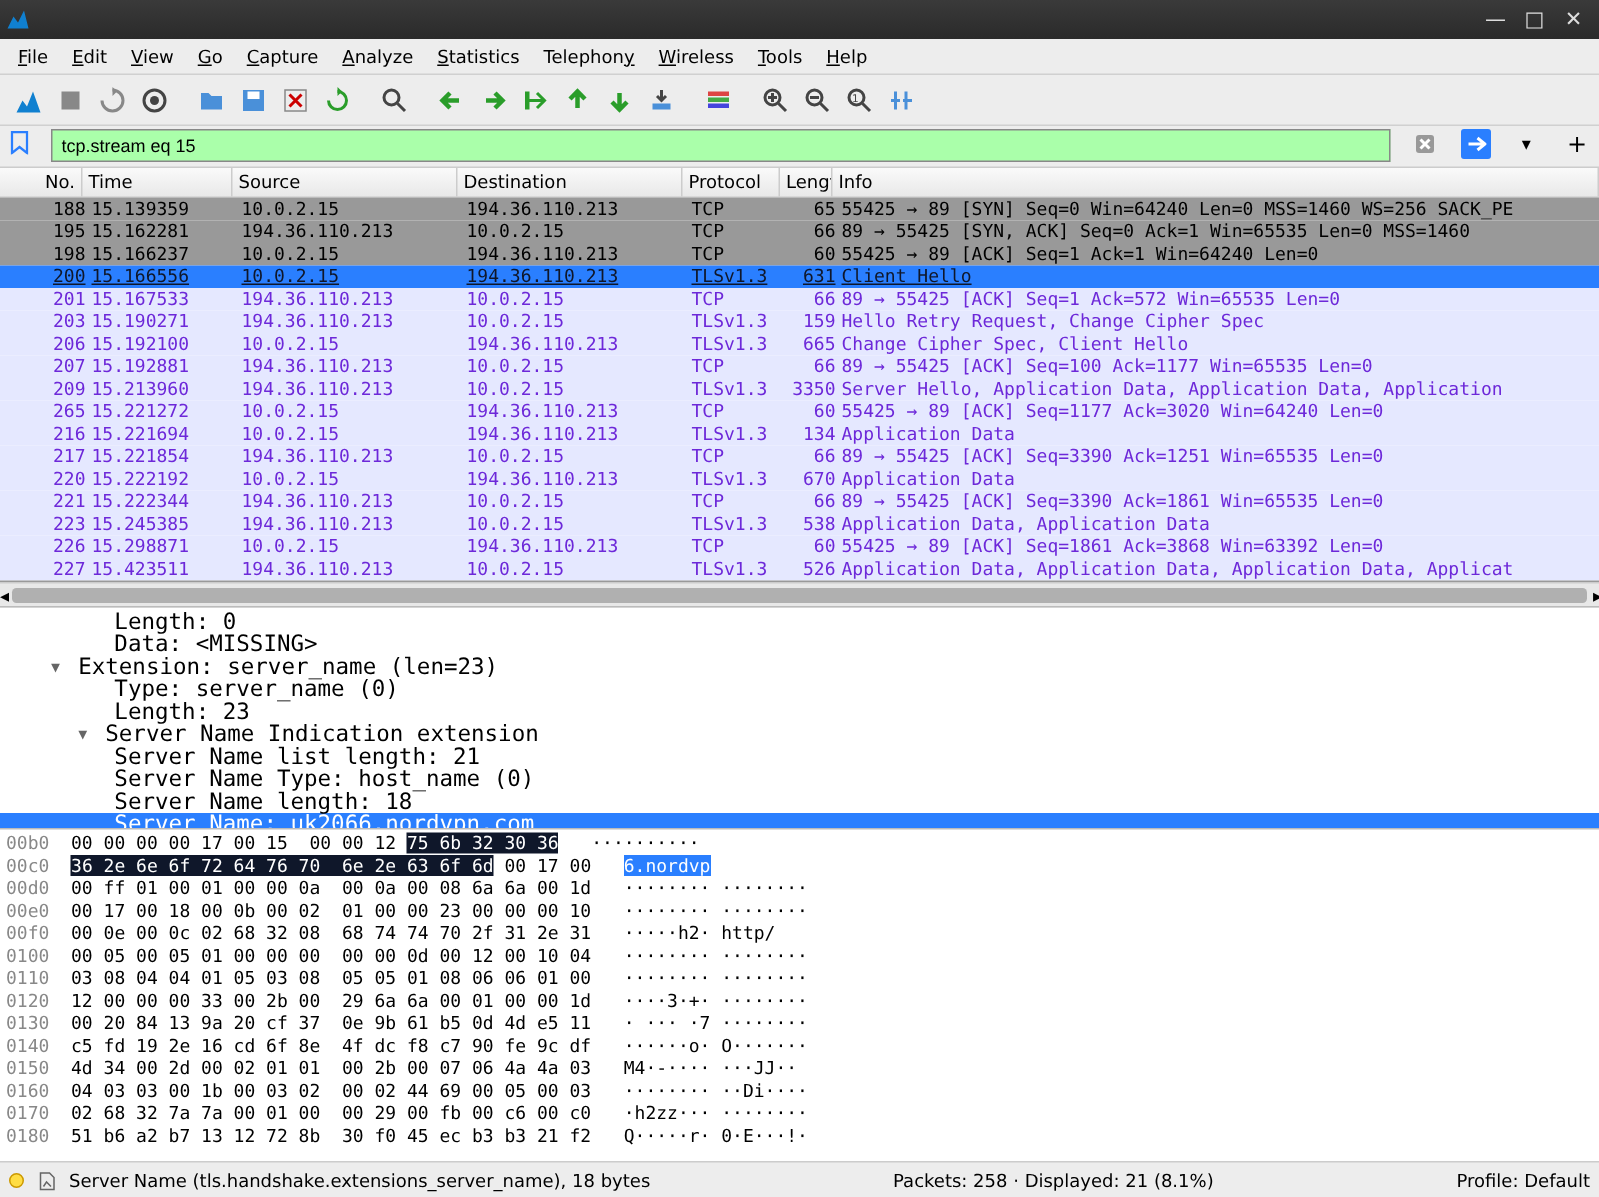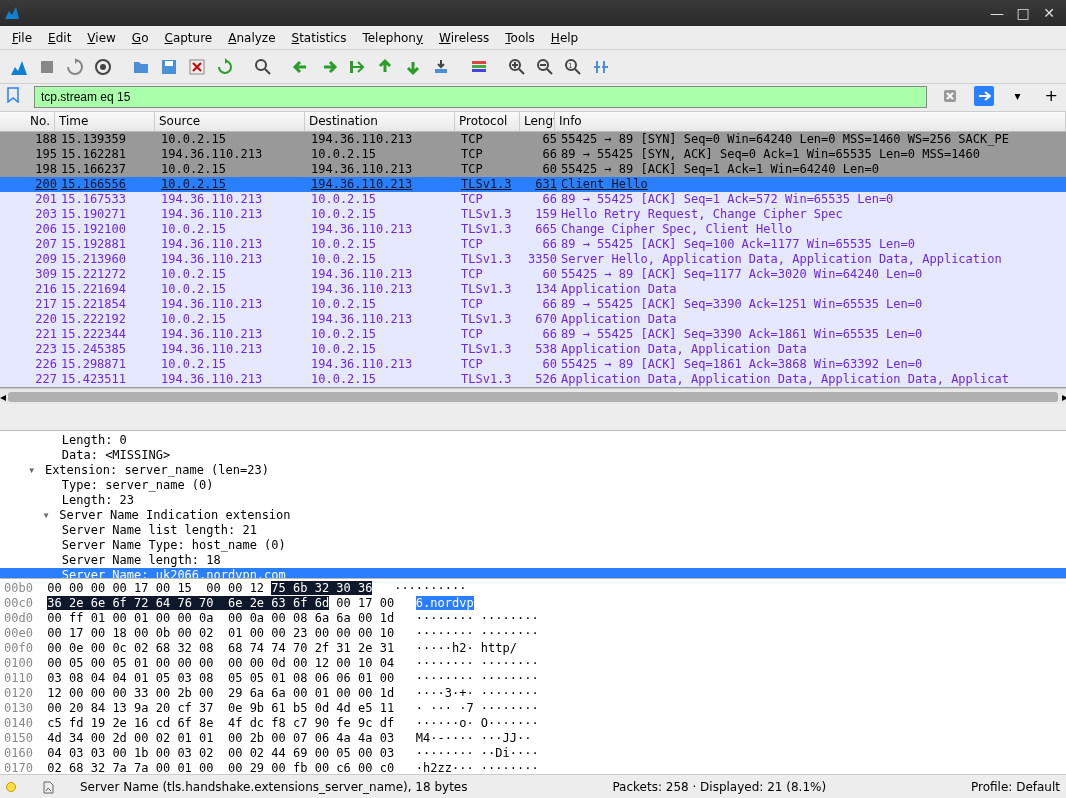--- a/index.html
+++ b/index.html
@@ -31,32 +31,32 @@
 .packet-header .col { padding: 2px 4px; border-right: 1px solid #ccc; overflow: hidden; white-space: nowrap; }
 .packet-list { flex: 1; overflow-y: auto; overflow-x: hidden; font-family: monospace; font-size: 12px; }
 .packet-row { display: flex; height: 15px; line-height: 15px; white-space: nowrap; padding: 0 4px; }
 .packet-row .cell { overflow: hidden; padding: 0 2px; }
 .row-dark { background: #999999; color: #000; }
 .row-light { background: #e5e8ff; color: #6d28d9; }
 .row-sel { background: #2a7fff; color: #0f172a; text-decoration: underline; }
 .packet-scrollbar { height: 16px; background: #e8e8e8; border-top: 1px solid #ccc; display: flex; align-items: center; }
 .packet-scrollbar .thumb { background: #b0b0b0; height: 10px; border-radius: 3px; }
 
-.details-pane { flex: 0 0 148px; background: #fff; border-top: 1px solid #bbb; overflow-y: auto; font-family: monospace; font-size: 12px; padding: 2px 0; position: relative; margin-top: 26px; }
+.details-pane { flex: 0 0 148px; background: #fff; border-top: 1px solid #bbb; overflow-y: auto; font-family: monospace; font-size: 15px; padding: 2px 0; position: relative; }
 .detail-line { white-space: pre; padding: 0 4px; height: 15px; line-height: 15px; }
 .detail-line.sel { background: #2a7fff; color: #fff; }
 .det-tri { color: #666; display: inline-block; width: 12px; text-align: center; }
 
 .hex-pane { flex: 1; background: #fff; border-top: 1px solid #bbb; overflow-y: auto; font-family: monospace; font-size: 12px; padding: 2px 0; }
 .hex-line { white-space: pre; padding: 0 4px; height: 15px; line-height: 15px; }
 .hex-offset { color: #888; }
 .hex-sel { background: #0f172a; color: #fff; }
 .hex-ascii-sel { background: #2a7fff; color: #fff; }
 
-.statusbar { height: 24px; background: #ededed; border-top: 1px solid #ccc; display: flex; align-items: center; padding: 0 6px; gap: 25px; font-size: 12px; }
+.statusbar { height: 24px; background: #ededed; border-top: 1px solid #ccc; display: flex; align-items: center; padding: 0 6px; gap: 8px; font-size: 12px; }
 .statusbar .led { width: 10px; height: 10px; border-radius: 50%; background: #ffdd44; border: 1px solid #cc9900; }
 .statusbar .spacer { flex: 1; }
 
 .c-no { width: 55px; text-align: right; }
 .c-time { width: 100px; }
 .c-src { width: 150px; }
 .c-dst { width: 150px; }
 .c-proto { width: 65px; }
 .c-len { width: 35px; text-align: right; }
 .c-info { flex: 1; }
@@ -324,21 +324,21 @@
       <div class="packet-row row-light">
         <span class="cell c-no">209</span>
         <span class="cell c-time">15.213960</span>
         <span class="cell c-src">194.36.110.213</span>
         <span class="cell c-dst">10.0.2.15</span>
         <span class="cell c-proto">TLSv1.3</span>
         <span class="cell c-len">3350</span>
         <span class="cell c-info">Server Hello, Application Data, Application Data, Application</span>
       </div>
       <div class="packet-row row-light">
-        <span class="cell c-no">309</span>
+        <span class="cell c-no">265</span>
         <span class="cell c-time">15.221272</span>
         <span class="cell c-src">10.0.2.15</span>
         <span class="cell c-dst">194.36.110.213</span>
         <span class="cell c-proto">TCP</span>
         <span class="cell c-len">60</span>
         <span class="cell c-info">55425 → 89 [ACK] Seq=1177 Ack=3020 Win=64240 Len=0</span>
       </div>
       <div class="packet-row row-light">
         <span class="cell c-no">216</span>
         <span class="cell c-time">15.221694</span>

